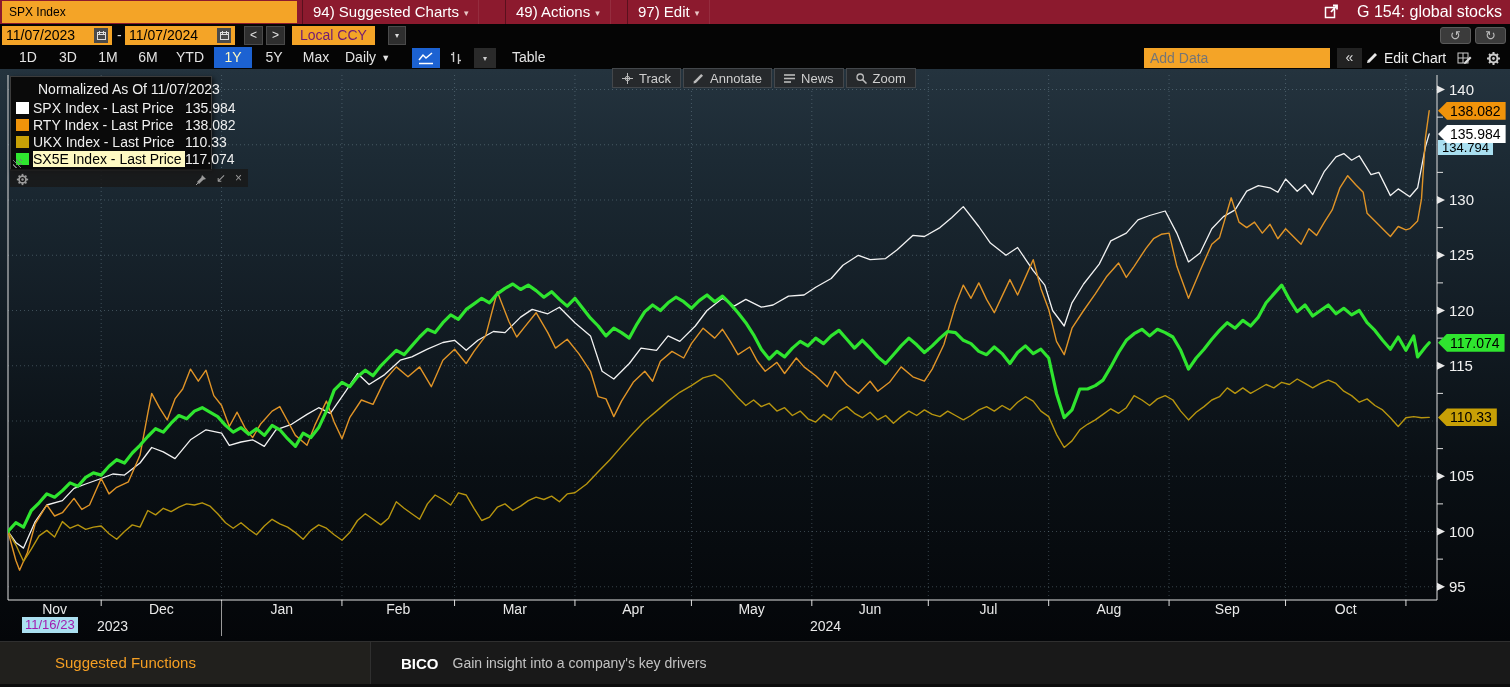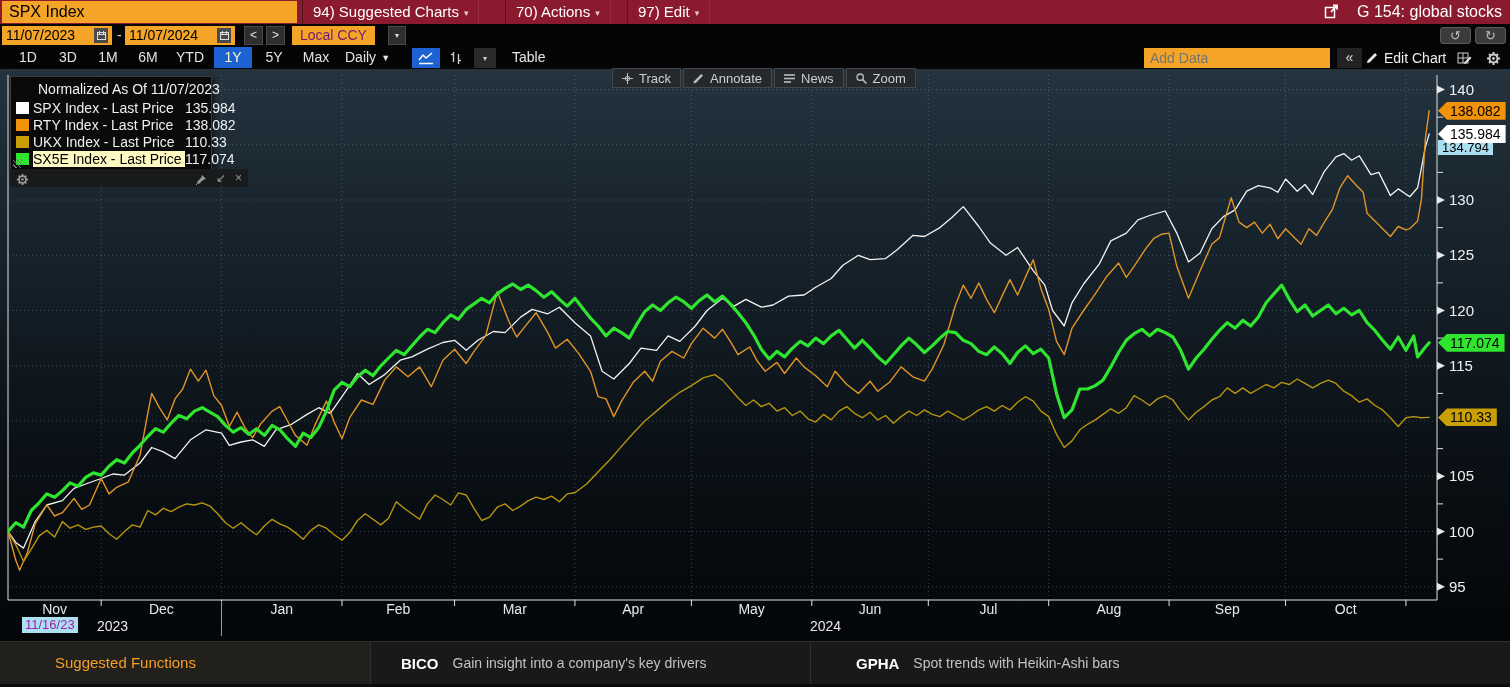--- a/index.html
+++ b/index.html
@@ -7,21 +7,21 @@
   #app {
     position:relative; width:1510px; height:687px; overflow:hidden;
     background:#000; font-family:"Liberation Sans", sans-serif;
     -webkit-font-smoothing:antialiased;
   }
 
   
   #header { position:absolute; left:0; top:0; width:1510px; height:24px; background:#8c1a2e; }
   #ticker-field {
     position:absolute; left:2px; top:1px; width:295px; height:22px; background:#f4a427;
-    color:#000; font-size:16px; line-height:22px; padding-left:7px;
+    color:#000; font-size:12px; line-height:22px; padding-left:7px;
   }
   .menu-item {
     position:absolute; top:0; height:24px; color:#fff; font-size:15px; line-height:24px;
     padding:0 10px; border-left:1px solid rgba(0,0,0,.35); border-right:1px solid rgba(255,255,255,.08);
     white-space:nowrap;
   }
   .menu-caret { font-size:9px; color:#e8c7c7; margin-left:5px; vertical-align:1px; }
   #hdr-right { position:absolute; right:8px; top:0; height:24px; color:#fff; font-size:16px; line-height:24px; }
   #export-icon { display:inline-block; vertical-align:-2px; margin-right:14px; }
 
@@ -135,21 +135,21 @@
   svg.ic { display:block; }
 </style>
 </head>
 <body>
 
 <div id="app">
 
   <div id="header">
     <div id="ticker-field">SPX Index</div>
     <div class="menu-item" style="left:302px"><span>94) Suggested Charts</span><span class="menu-caret">▾</span></div>
-    <div class="menu-item" style="left:505px"><span>70) Actions</span><span class="menu-caret">▾</span></div>
+    <div class="menu-item" style="left:505px"><span>49) Actions</span><span class="menu-caret">▾</span></div>
     <div class="menu-item" style="left:627px"><span>97) Edit</span><span class="menu-caret">▾</span></div>
     <div id="hdr-right">
       <span id="export-icon"><svg class="ic" width="15" height="15" viewBox="0 0 15 15">
             <rect x="1.5" y="3.5" width="9" height="10" fill="none" stroke="#fff" stroke-width="1.5"></rect>
             <path d="M7 8 L13 1.5" stroke="#fff" stroke-width="1.8" fill="none"></path>
             <path d="M9 1.5 h4 v4" stroke="#fff" stroke-width="1.8" fill="none"></path>
           </svg></span>
       <span>G 154: global stocks</span>
     </div>
   </div>
@@ -420,20 +420,16 @@
   <div class="year-label" style="left:97px">2023</div>
   <div class="year-label" style="left:810px">2024</div>
   <div id="year-divider"></div>
 
   <div id="footer">
     <div id="footer-title">Suggested Functions</div>
     <div class="footer-cell" style="left:370px;width:440px;padding-left:30px">
       <span class="footer-code">BICO</span>
       <span class="footer-desc">Gain insight into a company's key drivers</span>
     </div>
-    <div class="footer-cell" style="left:810px;width:700px;padding-left:45px">
-      <span class="footer-code">GPHA</span>
-      <span class="footer-desc">Spot trends with Heikin-Ashi bars</span>
-    </div>
     <div id="footer-bottom"></div>
   </div>
 
 </div>
 
 </body></html>

